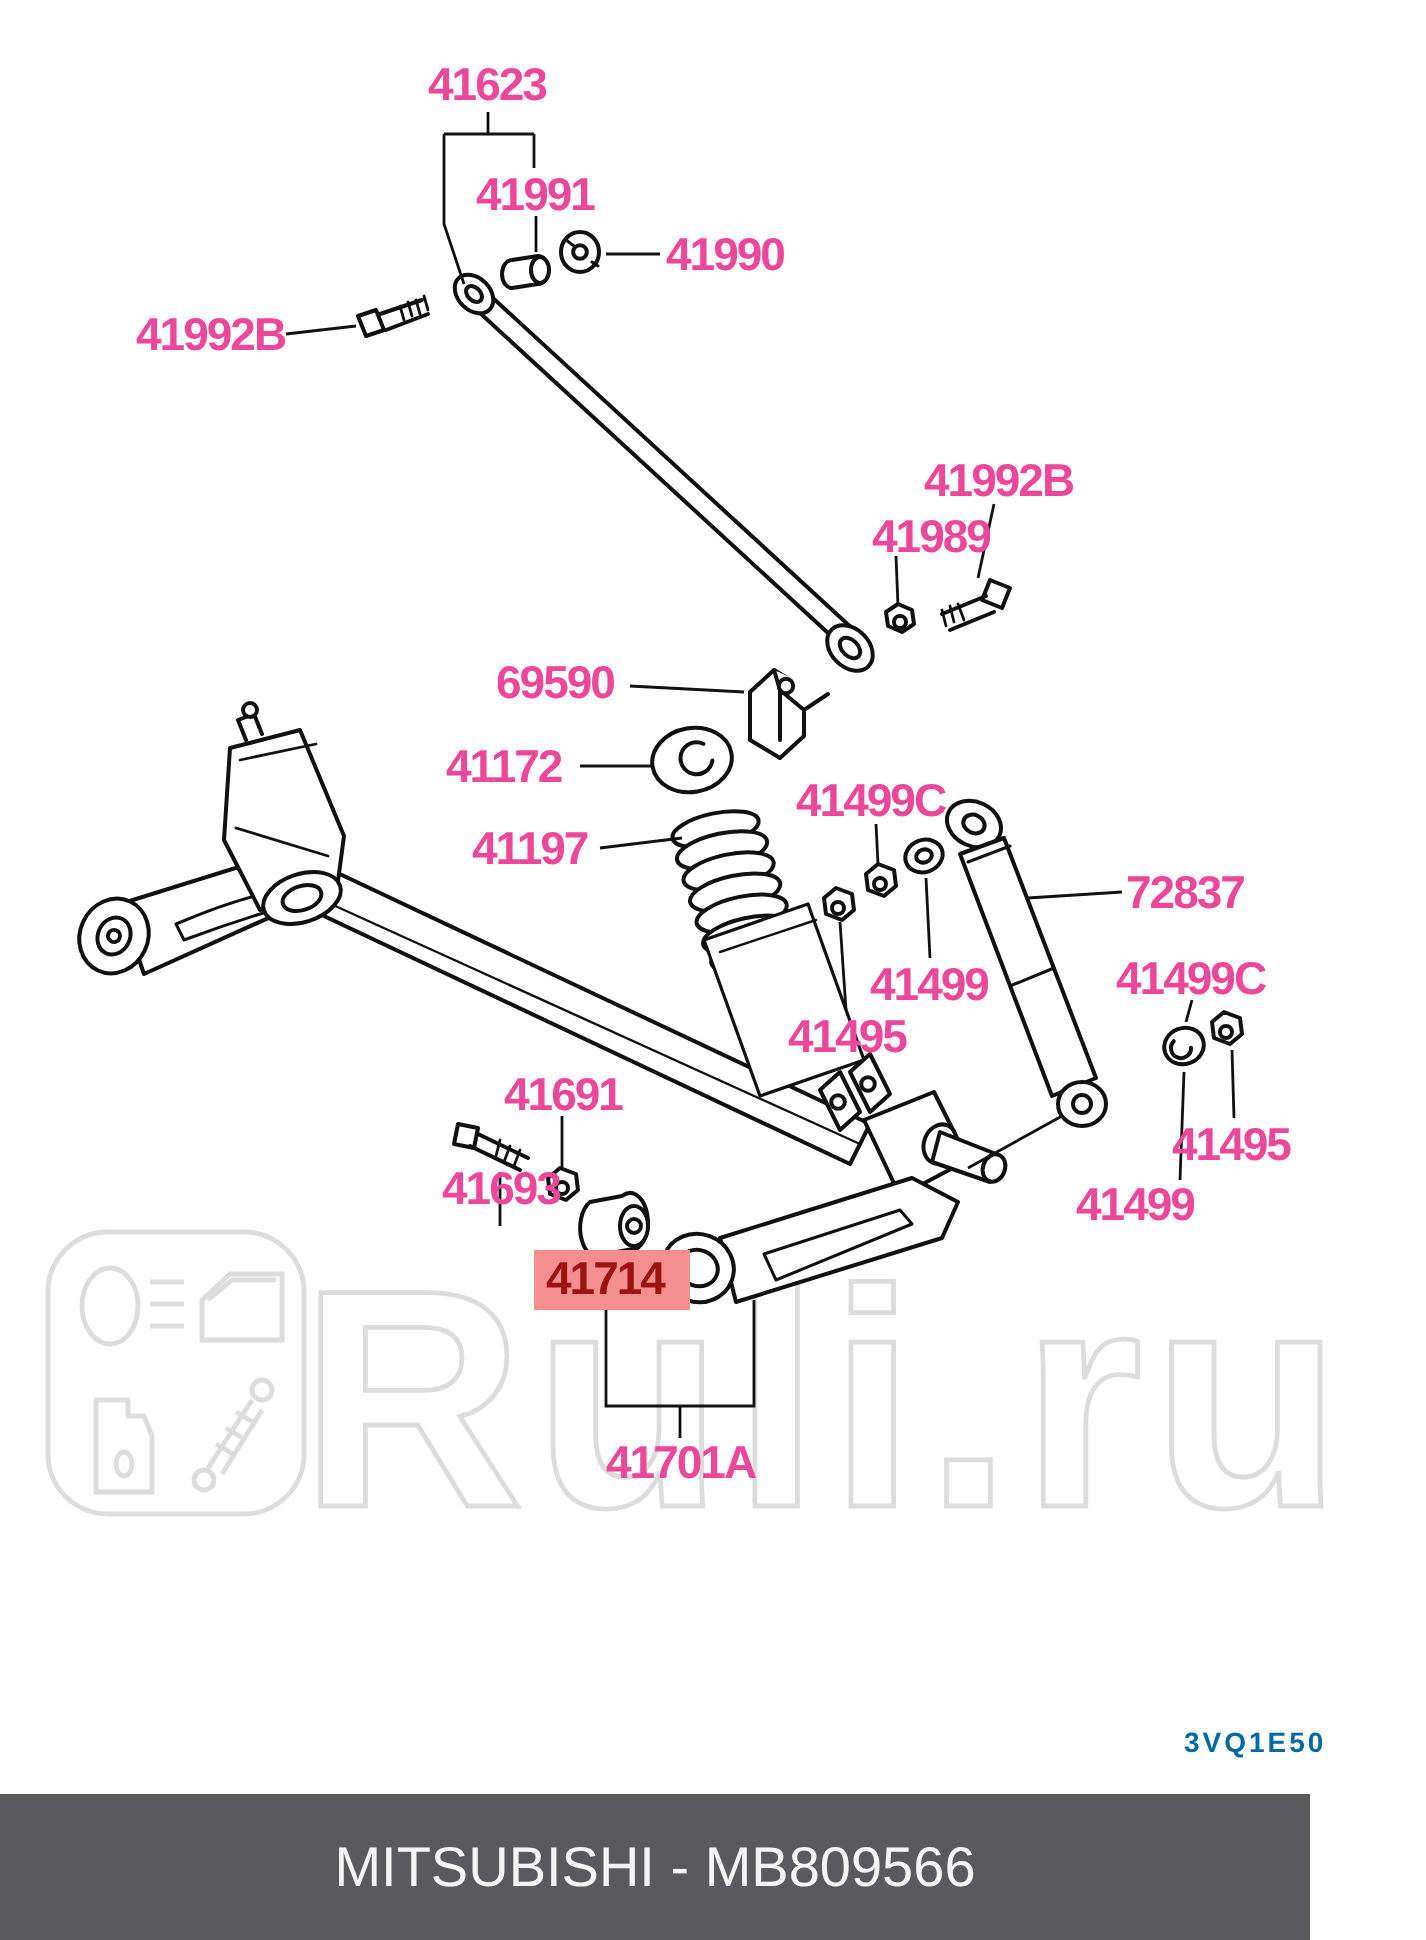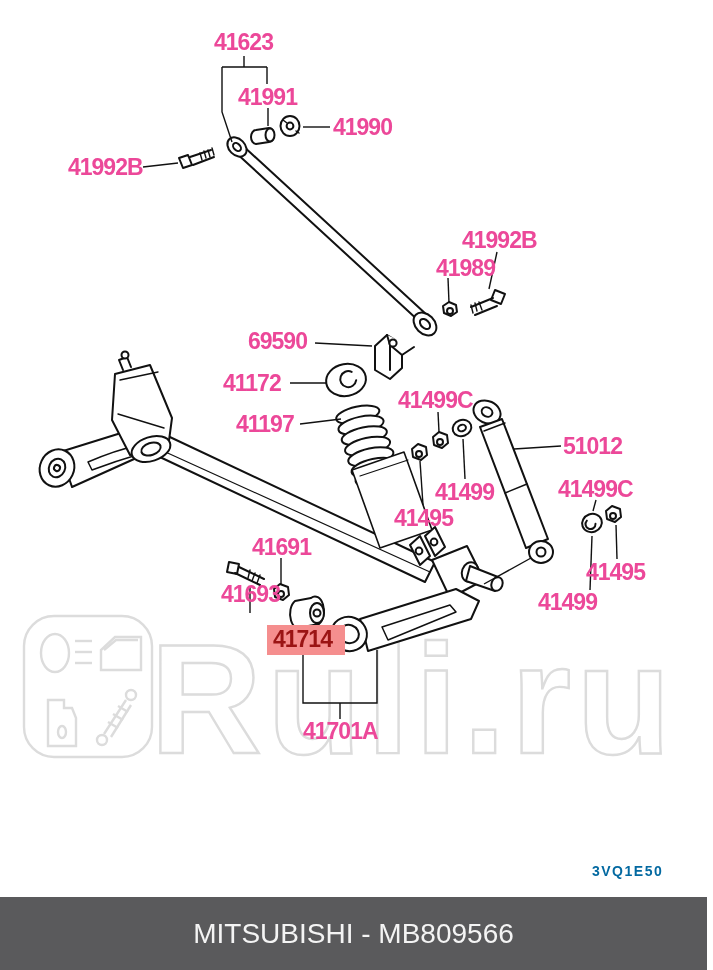--- a/index.html
+++ b/index.html
@@ -5,21 +5,21 @@
   html,body{margin:0;padding:0;background:#ffffff;}
   .stage{position:relative;width:713px;height:970px;background:#ffffff;overflow:hidden;
          font-family:"Liberation Sans",sans-serif;}
   #diagram-svg{position:absolute;left:0;top:0;z-index:1;}
   .lbl{position:absolute;z-index:3;font-family:"Liberation Sans",sans-serif;
        font-size:23px;font-weight:bold;letter-spacing:-1px;color:#ec4899;line-height:1;
        white-space:nowrap;}
   .lbl.hl{background:#f58e8e;color:#9b1414;padding:3px 13px 4px 6px;}
   .code{position:absolute;z-index:3;font-family:"Liberation Sans",sans-serif;
         font-size:14px;font-weight:bold;letter-spacing:1.5px;color:#0369a1;}
-  .footer{position:absolute;left:0;bottom:0;width:707px;height:73px;background:#5a5a5c;
+  .footer{position:absolute;left:0;bottom:0;width:655px;height:73px;background:#5a5a5c;
           z-index:4;display:flex;align-items:center;justify-content:center;gap:38px;}
   .footer span{color:#f4f4f4;font-size:28px;letter-spacing:0px;font-family:"Liberation Sans",sans-serif;}
 </style>
 </head>
 <body>
 
 <div class="stage">
 
 <svg id="diagram-svg" width="713" height="970" viewBox="0 0 713 970" xmlns="http://www.w3.org/2000/svg">
 
@@ -250,21 +250,21 @@
 <div class="lbl" style="left:333px;top:116px">41990</div>
 <div class="lbl" style="left:68px;top:156px">41992B</div>
 <div class="lbl" style="left:462px;top:229px">41992B</div>
 <div class="lbl" style="left:436px;top:257px">41989</div>
 <div class="lbl" style="left:248px;top:330px">69590</div>
 <div class="lbl" style="left:223px;top:372px">41172</div>
 <div class="lbl" style="left:236px;top:413px">41197</div>
 <div class="lbl" style="left:398px;top:389px">41499C</div>
 <div class="lbl" style="left:435px;top:481px">41499</div>
 <div class="lbl" style="left:394px;top:507px">41495</div>
-<div class="lbl" style="left:563px;top:435px">51012</div>
+<div class="lbl" style="left:563px;top:435px">72837</div>
 <div class="lbl" style="left:558px;top:478px">41499C</div>
 <div class="lbl" style="left:586px;top:561px">41495</div>
 <div class="lbl" style="left:538px;top:591px">41499</div>
 <div class="lbl" style="left:252px;top:536px">41691</div>
 <div class="lbl" style="left:221px;top:583px">41693</div>
 <div class="lbl hl" style="left:267px;top:625px">41714</div>
 <div class="lbl" style="left:303px;top:720px">41701A</div>
 
 <div class="code" style="left:592px;top:863px">3VQ1E50</div>
 

